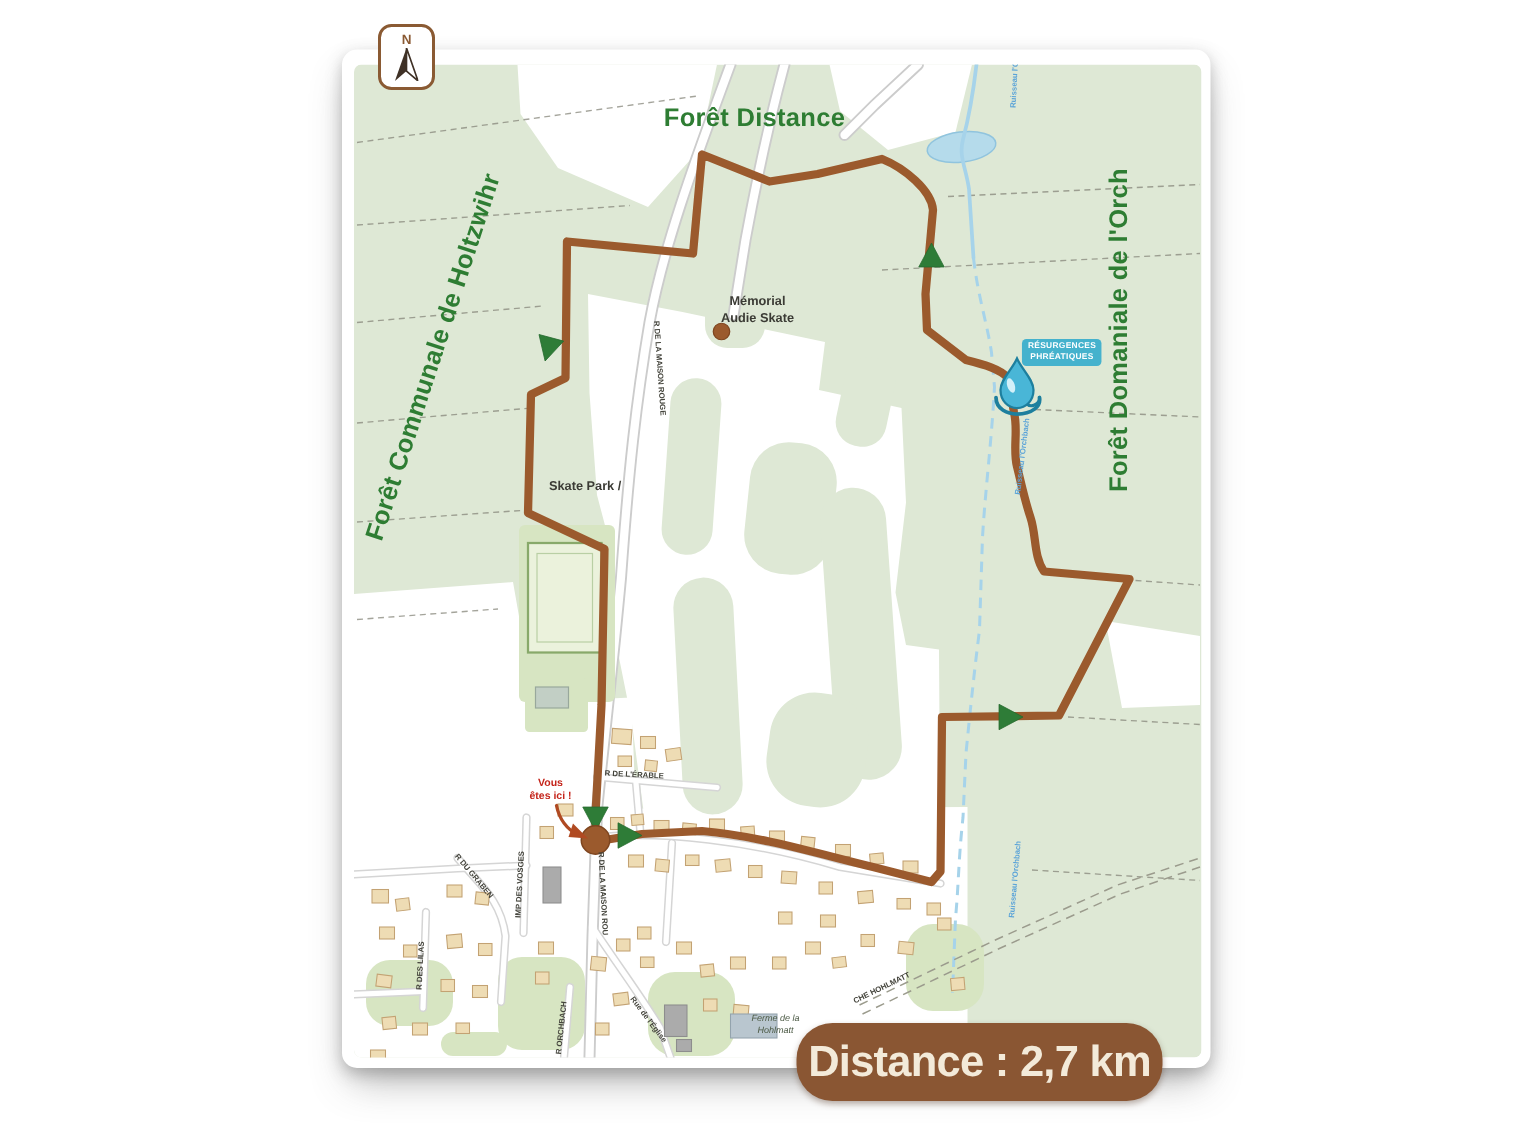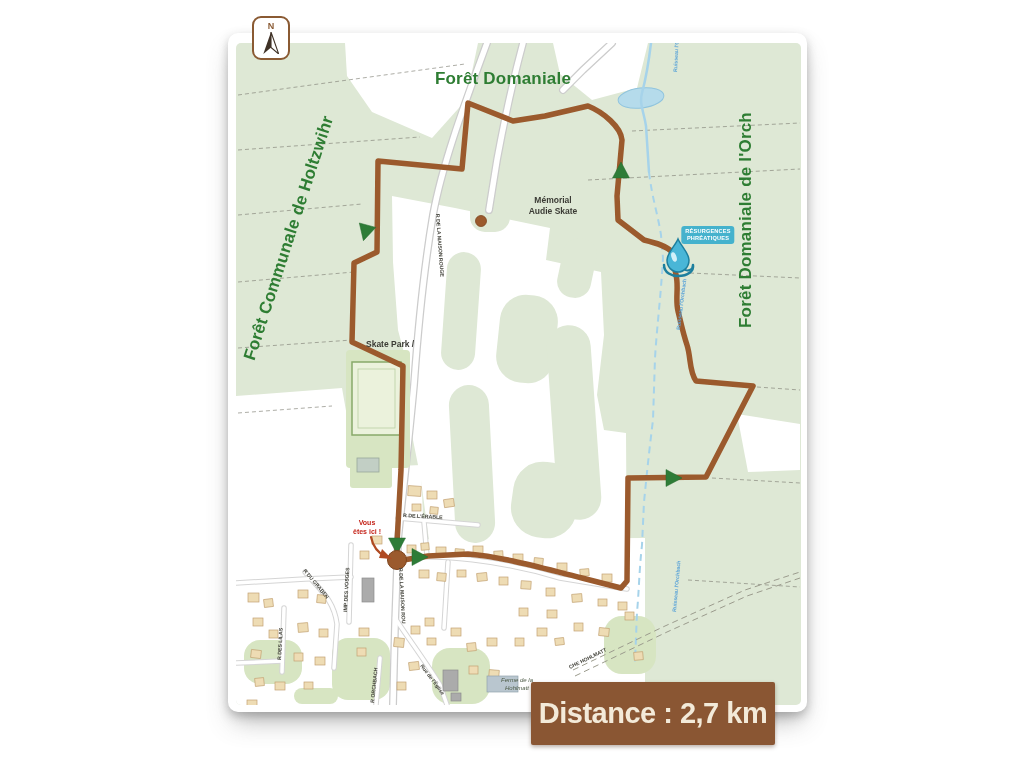--- a/index.html
+++ b/index.html
@@ -12,22 +12,22 @@
   .forest-label{color:#2e7d33;font-weight:bold;font-size:17px;line-height:1.28;text-align:center;
         letter-spacing:.2px;}
   .poi-label{color:#3b3b35;font-weight:bold;font-size:8.5px;line-height:1.25;text-align:center;}
   .yah{color:#c4241a;font-weight:bold;font-size:7px;line-height:1.3;text-align:center;}
   .farm{color:#4c5a45;font-style:italic;font-size:6px;line-height:1.25;text-align:center;}
   #resurgences-badge{background:#45b2cd;color:#ffffff;font-weight:bold;font-size:5.6px;
         line-height:1.25;text-align:center;padding:2px 4px;border-radius:3px;letter-spacing:.2px;}
   #compass{position:absolute;left:252px;top:16px;width:38px;height:44px;background:#ffffff;
         border:2px solid #8a5a33;border-radius:9px;box-sizing:border-box;text-align:center;}
   #compass .n{color:#8a5a33;font-weight:bold;font-size:9px;line-height:10px;display:block;margin-top:3px;}
-  #distance-badge{position:absolute;left:531px;top:682px;width:244px;height:63px;background:#8a5633;
-        border-radius:2px;display:flex;align-items:center;justify-content:center;
+  #distance-badge{position:absolute;left:531px;top:682px;width:244px;height:52px;background:#8a5633;
+        border-radius:24px;display:flex;align-items:center;justify-content:center;
         box-shadow:0 2px 4px rgba(60,30,10,.35);}
   #distance-badge span{color:#f3ead9;font-weight:bold;font-size:29px;letter-spacing:-.5px;}
 </style>
 </head>
 <body>
 
 <div id="page">
 
   <div id="map-card"></div>
 
@@ -221,34 +221,34 @@
           <text x="303" y="571" fill="#44443c" font-size="5.2" font-weight="bold" font-family="&quot;Liberation Sans&quot;,sans-serif" transform="rotate(50 303 571)">R DU GRABEN</text>
           <text x="570" y="669" fill="#44443c" font-size="5.2" font-weight="bold" font-family="&quot;Liberation Sans&quot;,sans-serif" transform="rotate(-26 570 669)">CHE HOHLMATT</text>
           <text x="677" y="72" fill="#5aa3d8" font-size="5.2" font-weight="bold" font-family="&quot;Liberation Sans&quot;,sans-serif" transform="rotate(-87 677 72)">Ruisseau l'Orch</text>
           <text x="680" y="330" fill="#5aa3d8" font-size="5.2" font-weight="bold" font-family="&quot;Liberation Sans&quot;,sans-serif" transform="rotate(-83 680 330)">Ruisseau l'Orchbach</text>
           <text x="676" y="612" fill="#5aa3d8" font-size="5.2" font-weight="bold" font-family="&quot;Liberation Sans&quot;,sans-serif" transform="rotate(-85 676 612)">Ruisseau l'Orchbach</text>
         </g>
     </g>
   </svg>
 
   <div class="overlay forest-label" style="left:503px;top:79px;transform:translate(-50%,-50%);">
-    <div>Forêt Domaniale</div>
+    <div>Forêt Distance</div>
   </div>
   <div class="overlay forest-label" style="left:289px;top:238px;transform:translate(-50%,-50%) rotate(-72deg);">
     <div>Forêt Communale de Holtzwihr</div>
   </div>
   <div class="overlay forest-label" style="left:746px;top:220px;transform:translate(-50%,-50%) rotate(-90deg);">
     <div>Forêt Domaniale de l'Orch</div>
   </div>
 
-  <div class="overlay poi-label" style="left:505px;top:206px;transform:translate(-50%,-50%);font-weight:600;margin-left:48px;">
+  <div class="overlay poi-label" style="left:505px;top:206px;transform:translate(-50%,-50%);font-weight:600;">
     <div>Mémorial</div>
     <div>Audie Skate</div>
   </div>
-  <div class="overlay poi-label" style="left:366px;top:344px;transform:translate(0,-50%);font-weight:600;">
+  <div class="overlay poi-label" style="left:366px;top:324px;transform:translate(0,-50%);font-weight:600;">
     <span>Skate Park /</span>
   </div>
   <div class="overlay yah" style="left:367px;top:527px;transform:translate(-50%,-50%);">
     <div>Vous</div>
     <div>êtes ici !</div>
   </div>
   <div class="overlay farm" style="left:517px;top:684px;transform:translate(-50%,-50%);">
     <div>Ferme de la</div>
     <div>Hohlmatt</div>
   </div>

